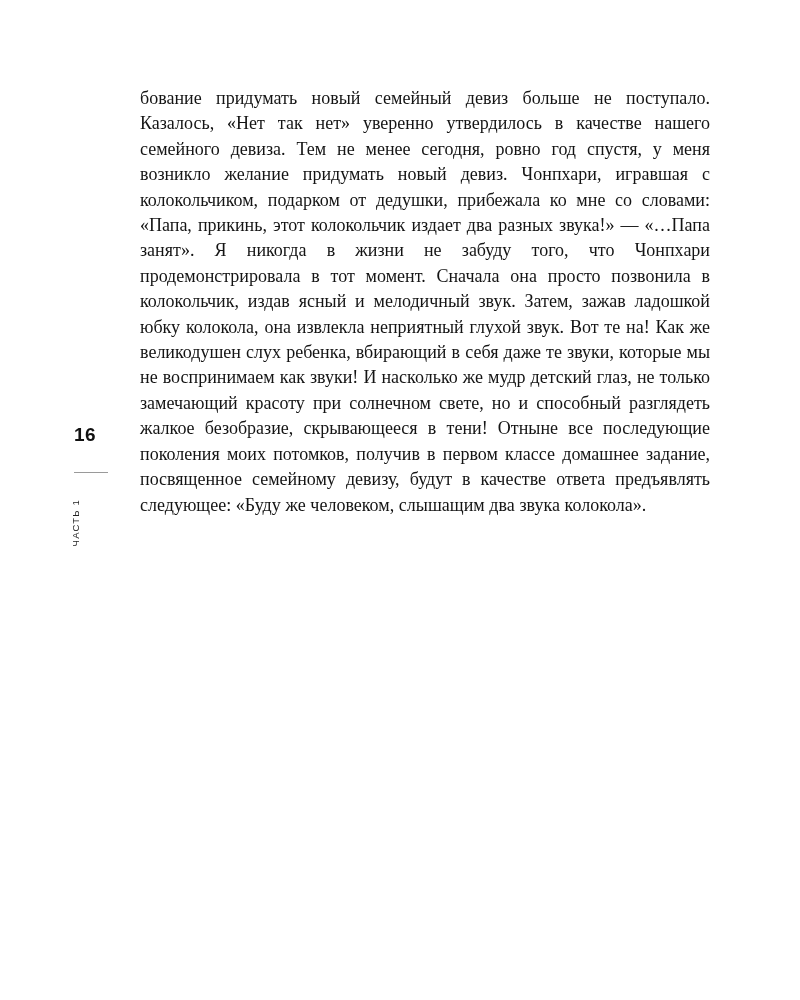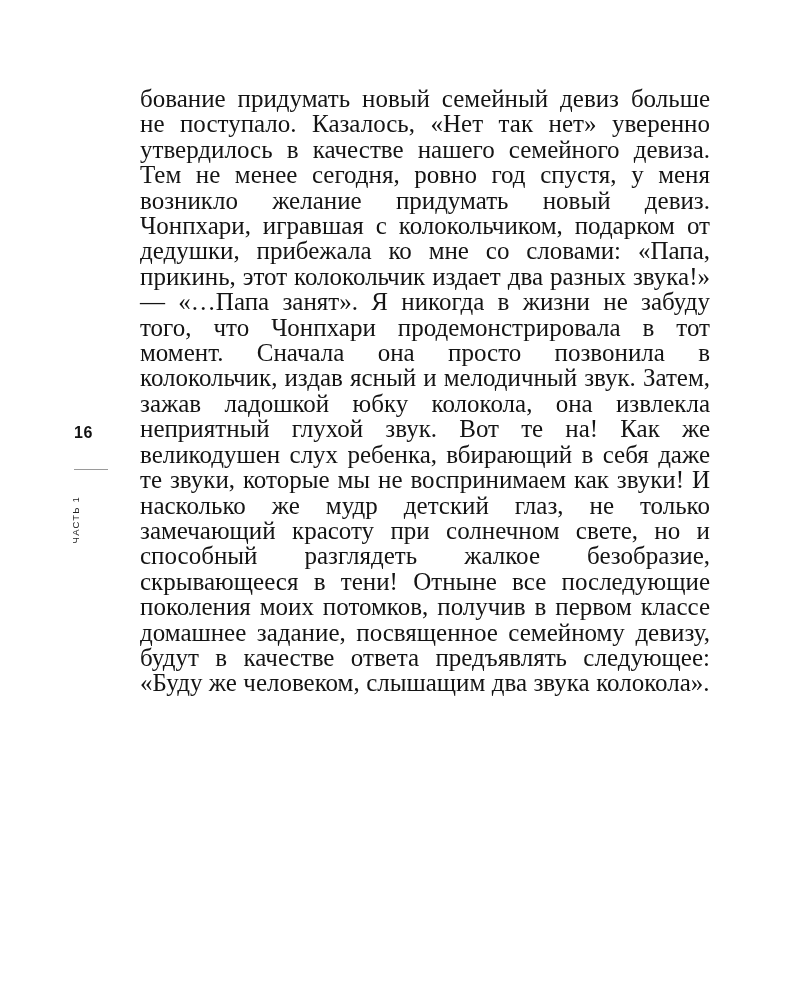--- a/index.html
+++ b/index.html
@@ -26,21 +26,21 @@
     position: absolute;
     left: 64px;
     top: 425px;
     width: 60px;
     text-align: left;
   }
 
   .page-number {
     font-family: "Liberation Sans", sans-serif;
     font-weight: bold;
-    font-size: 16px;
+    font-size: 19px;
     color: #111111;
     letter-spacing: 0.5px;
     line-height: 1;
     margin-left: 10px;
   }
 
   .margin-rule {
     width: 34px;
     height: 1px;
     background: #9a9a9a;
@@ -63,21 +63,21 @@
   
   .text-column {
     position: absolute;
     left: 140px;
     top: 86px;
     width: 570px;
   }
 
   .body-par {
     margin: 0;
-    font-size: 25px;
+    font-size: 18px;
     line-height: 25.4px;
     text-align: justify;
     text-align-last: left;
     word-spacing: 0.2px;
     hyphens: manual;
     color: #141414;
   }
 </style>
 </head>
 <body>

